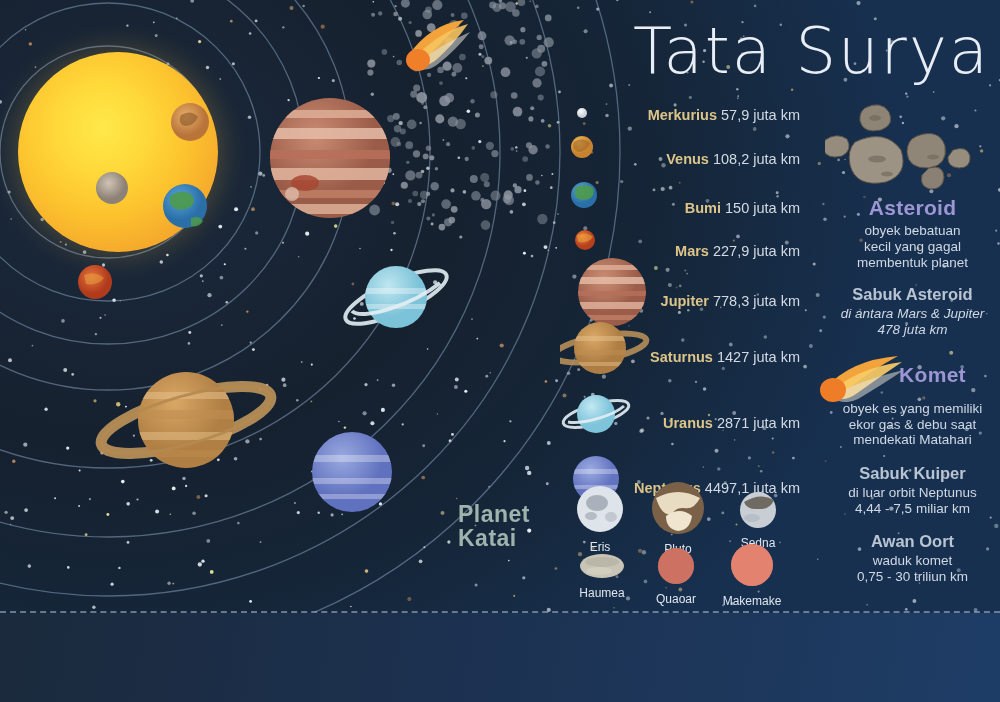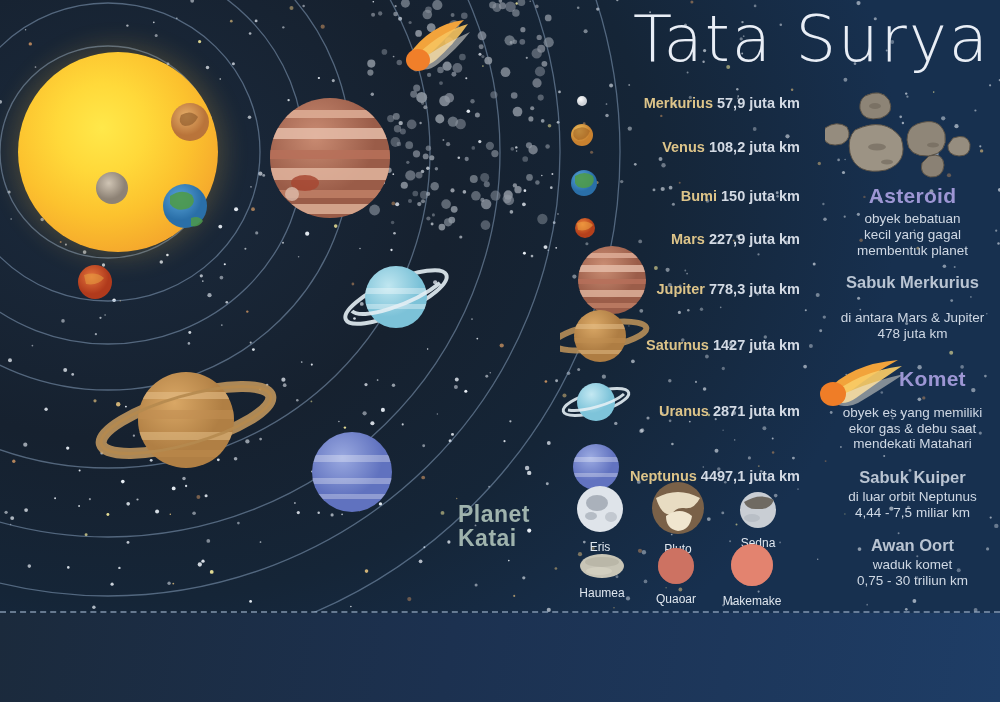--- a/index.html
+++ b/index.html
@@ -22,36 +22,36 @@
   .body { position:absolute; border-radius:50%; }
 
   
   #sun {
     left:18px; top:52px; width:200px; height:200px;
     background:radial-gradient(circle at 42% 38%, #ffe84a 0%, #ffd93a 26%, #fcc22e 52%, #f4a52c 78%, #ea8f29 100%);
     box-shadow:0 0 26px 6px rgba(250,190,60,0.20);
   }
 
   
-  #right-col { position:absolute; left:560px; top:4px; width:440px; height:612px; }
+  #right-col { position:absolute; left:560px; top:16px; width:440px; height:612px; }
 
   #title {
     position:absolute; left:0px; top:2px; width:430px;
     text-align:right;
     font-size:64px; font-weight:300; letter-spacing:2px;
     color:#e9eef6;
     font-family:"DejaVu Sans", sans-serif;
     line-height:1.05;
   }
 
   
   #planet-list { position:absolute; left:0px; top:86px; width:240px; }
   .p-row { position:absolute; width:240px; text-align:right; }
   .p-row .pname { color:#ddc489; font-weight:bold; font-size:14.5px; }
-  .p-row .pdist { color:#d3dae4; font-weight:bold; font-size:14.5px; }
+  .p-row .pdist { color:#d3dae4; font-weight:normal; font-size:14.5px; }
 
   
   #info-col { position:absolute; left:265px; top:86px; width:175px; text-align:center; }
   .sec-title { font-size:21px; font-weight:bold; letter-spacing:.3px; }
   .sec-title.purple { color:#9d96d4; }
   .sec-body { font-size:13.5px; color:#cfd8e4; line-height:1.18; }
   .sec-sub { font-size:16.5px; font-weight:bold; color:#b9c4d2; }
 
   
   #dwarf { position:absolute; left:440px; top:480px; width:360px; height:128px; }
@@ -975,22 +975,22 @@
         </g>
       </svg>
 
       <div class="sec-title purple" style="margin-top:2px;">Asteroid</div>
       <div class="sec-body" style="margin-top:3px;">
           <span style="display:block">obyek bebatuan</span>
           <span style="display:block">kecil yang gagal</span>
           <span style="display:block">membentuk planet</span>
         </div>
 
-      <div class="sec-sub" style="margin-top:14px;">Sabuk Merkurius</div>
-      <div class="sec-body" style="margin-top:18px;">
+      <div class="sec-sub" style="margin-top:14px;">Sabuk Asteroid</div>
+      <div class="sec-body" style="margin-top:2px;font-style:italic;">
           <span style="display:block">di antara Mars &amp; Jupiter</span>
           <span style="display:block">478 juta km</span>
         </div>
 
       <div style="position:relative;height:48px;margin-top:16px;">
         <svg width="88" height="48" viewBox="0 0 88 48" style="position:absolute;left:-5px;top:0;">
           <path d="M6 34 Q30 6 78 2 Q52 16 32 32 Q18 42 6 34Z" fill="#f2a33b"></path>
           <path d="M8 40 Q36 14 82 8 Q58 24 36 40 Q22 50 8 40Z" fill="#f8cb66" opacity=".92"></path>
           <path d="M10 43 Q40 26 84 16 Q60 32 38 45 Q24 52 10 43Z" fill="#efe9dc" opacity=".5"></path>
           <ellipse cx="13" cy="36" rx="13" ry="12" fill="#ef7d27"></ellipse>

